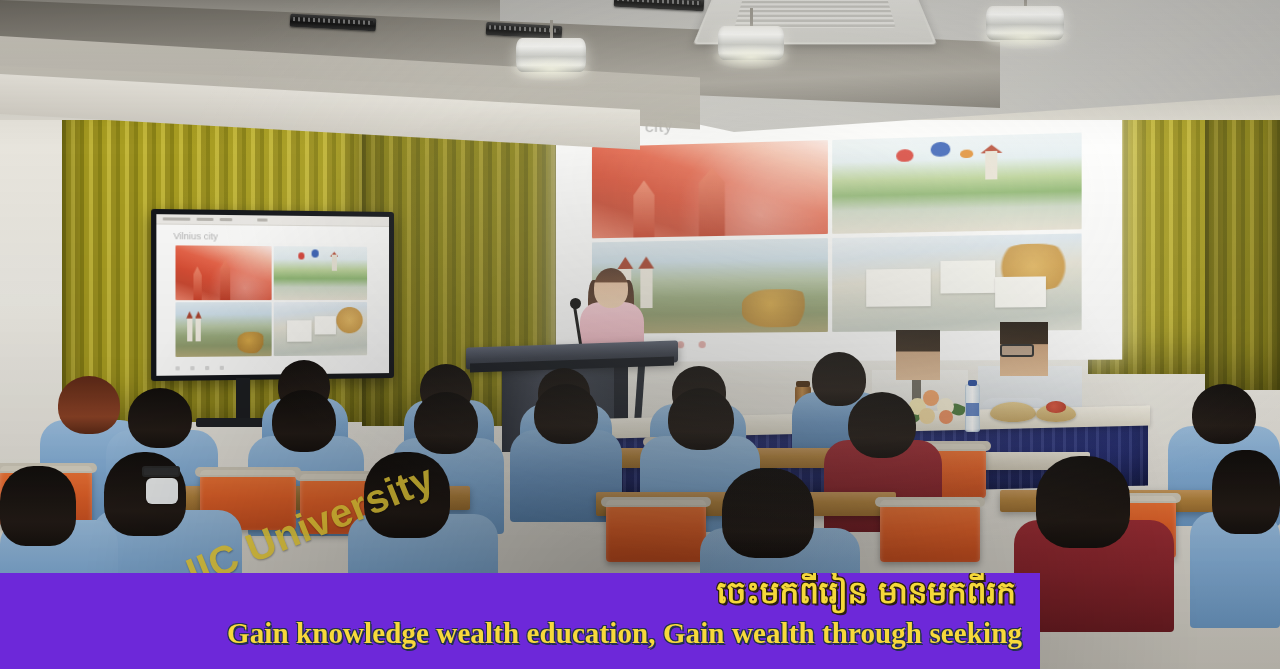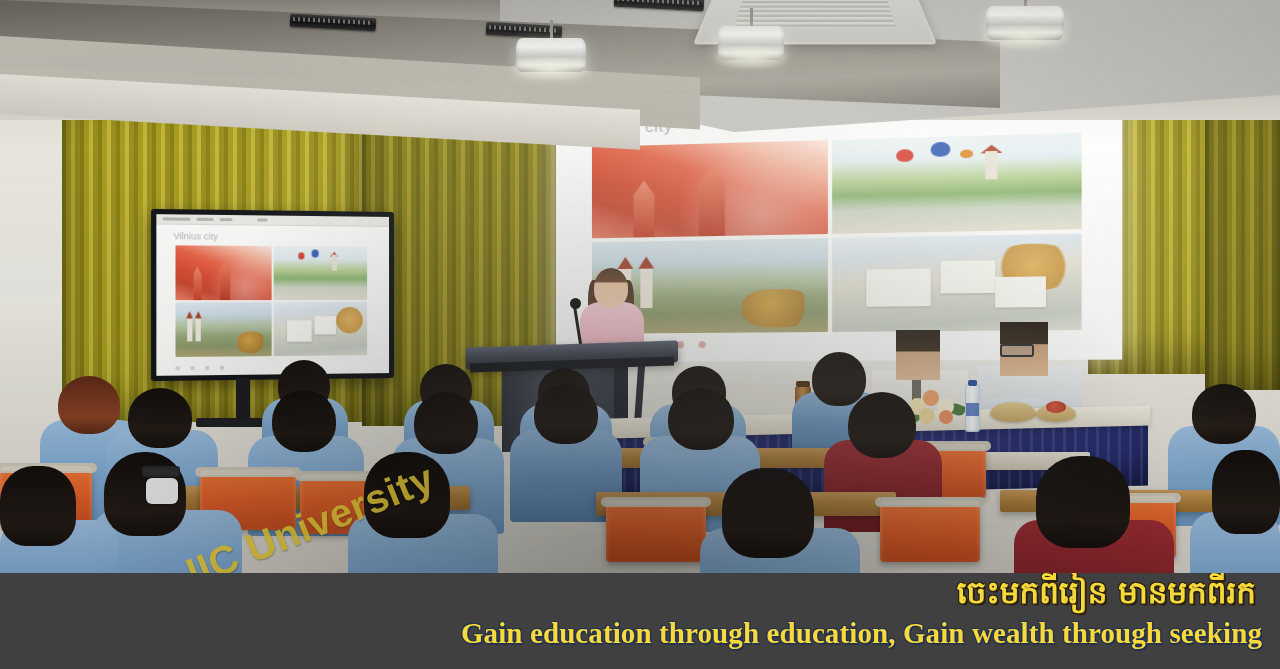--- a/index.html
+++ b/index.html
@@ -234,21 +234,21 @@
 
   
   .watermark{left:120px;top:470px;width:380px;height:110px;
     display:flex;align-items:center;justify-content:center;
     transform:rotate(-22deg);pointer-events:none;}
   .watermark span{font-size:40px;font-weight:700;color:#f3d63c;opacity:.92;
     font-family:"Liberation Sans",sans-serif;letter-spacing:.5px;
     text-shadow:0 1px 2px rgba(0,0,0,.35);}
 
   
-  .banner{left:0;top:573px;width:1280px;height:96px;background:#404040;overflow:hidden;}
+  .banner{left:0;top:573px;width:1040px;height:96px;background:#6d28d9;overflow:hidden;}
   .khmer{position:absolute;right:24px;top:2px;font-size:31px;font-weight:700;color:#f5d83a;
     font-family:"DejaVu Sans","Liberation Sans",sans-serif;line-height:1.1;white-space:nowrap;
     text-shadow:2px 2px 0 #2b2010,-1px -1px 0 #2b2010,1px -1px 0 #2b2010,-1px 1px 0 #2b2010;}
   .tagline{position:absolute;left:0;right:18px;top:44px;text-align:right;
     font-family:"Liberation Serif",serif;font-weight:700;font-size:29px;color:#f7d93b;
     letter-spacing:.1px;white-space:nowrap;
     text-shadow:1.5px 1.5px 0 #23324f,-1px -1px 0 #23324f,1px -1px 0 #23324f,-1px 1px 0 #23324f;}
 
   
   .grade{left:0;top:0;width:1280px;height:669px;pointer-events:none;
@@ -529,16 +529,16 @@
   </div>
 
   <div class="layer watermark">
     <span>IIC University</span>
   </div>
 
   <div class="layer grade"></div>
 
   <div class="layer banner">
     <div class="khmer">ចេះមកពីរៀន មានមកពីរក</div>
-    <div class="tagline">Gain education through education, Gain wealth through seeking</div>
+    <div class="tagline">Gain knowledge wealth education, Gain wealth through seeking</div>
   </div>
 
 </div>
 
 </body></html>

